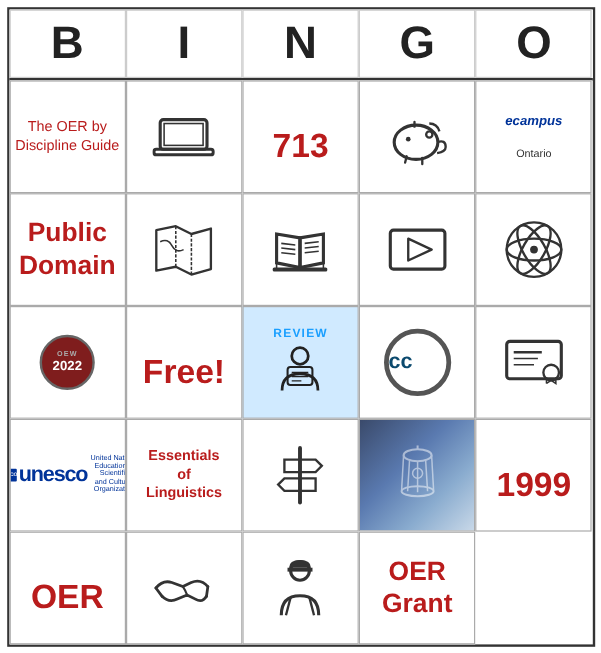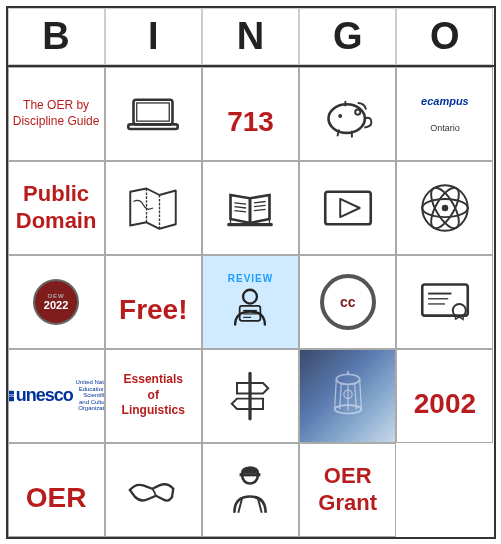--- a/index.html
+++ b/index.html
@@ -132,25 +132,24 @@
       color: #fff;
     }
 
     
     .cc-circle {
       width: 56px;
       height: 56px;
       border-radius: 50%;
       border: 4px solid #555;
       display: flex;
-      justify-content: center;
-      align-items: center;
-      font-size: 14px;
-      font-weight: bold;
-      color: #7f1d1d;
+      align-items: center;
+      font-size: 18px;
+      font-weight: bold;
+      color: #0c4a6e;
     }
 
     
     .birdcage-cell {
       background: linear-gradient(135deg, #3a4a6b 0%, #5a7ab0 40%, #8aaccf 70%, #c8d8e8 100%);
       position: relative;
     }
   </style>
 </head>
 <body>
@@ -324,21 +323,21 @@
         <line x1="20" y1="16" x2="20" y2="47" stroke="#fff" stroke-width="1.5"></line>
         <line x1="28" y1="14" x2="30" y2="46" stroke="#fff" stroke-width="1.5"></line>
         <line x1="34" y1="10" x2="36" y2="45" stroke="#fff" stroke-width="1.5"></line>
         <ellipse cx="20" cy="46" rx="16" ry="5" fill="none" stroke="#fff" stroke-width="2"></ellipse>
         <line x1="20" y1="4" x2="20" y2="0" stroke="#fff" stroke-width="2"></line>
         <circle cx="20" cy="28" r="5" fill="none" stroke="#fff" stroke-width="1.5"></circle>
       </svg>
     </div>
 
     <div class="bingo-cell">
-      <span class="cell-text xlarge">2002</span>
+      <span class="cell-text xlarge">1999</span>
     </div>
 
     <div class="bingo-cell">
       <span class="cell-text xlarge">OER</span>
     </div>
 
     <div class="bingo-cell">
       <svg class="icon-svg" viewBox="0 0 90 60">
         <path d="M5 30 Q15 18 28 22 L44 28 L56 22 Q70 16 80 28" fill="none" stroke="#333" stroke-width="4" stroke-linecap="round"></path>
         <path d="M14 42 Q24 52 36 46 L50 40 L62 46 Q72 52 78 42" fill="none" stroke="#333" stroke-width="4" stroke-linecap="round"></path>

